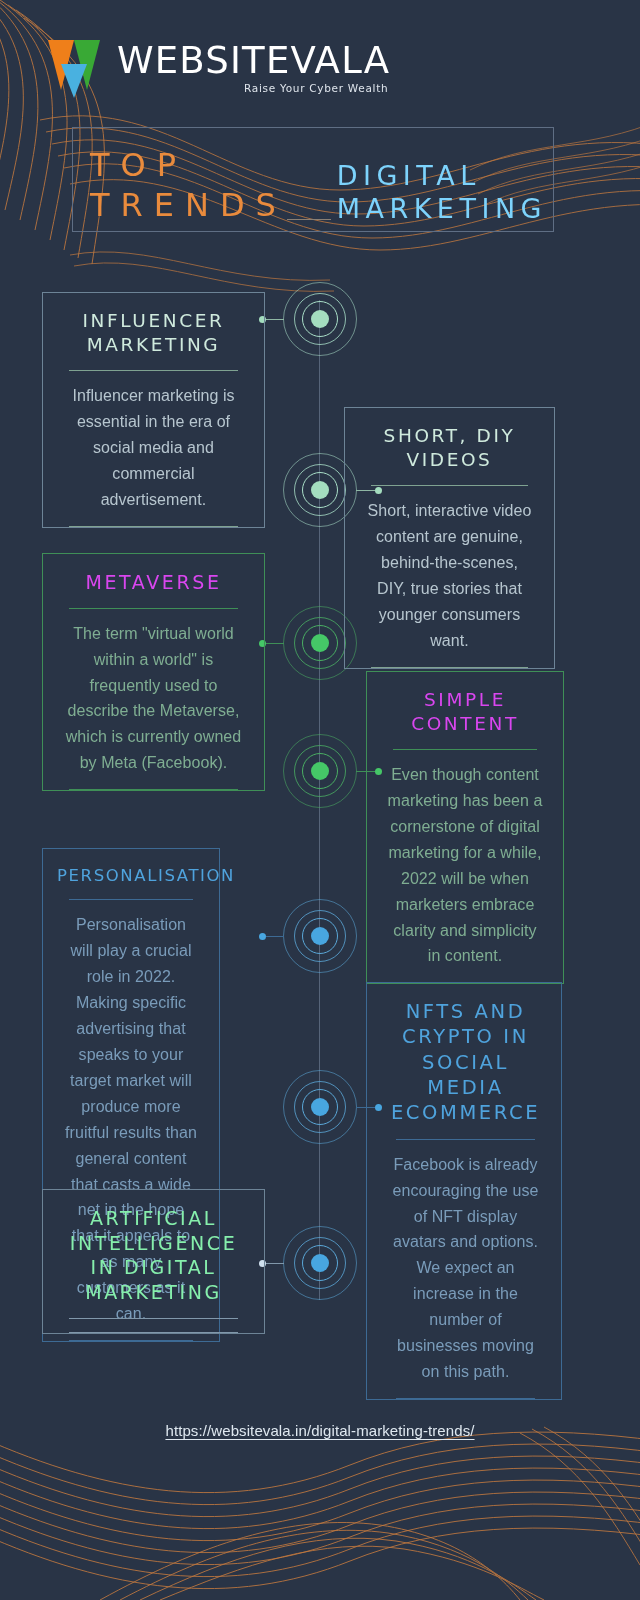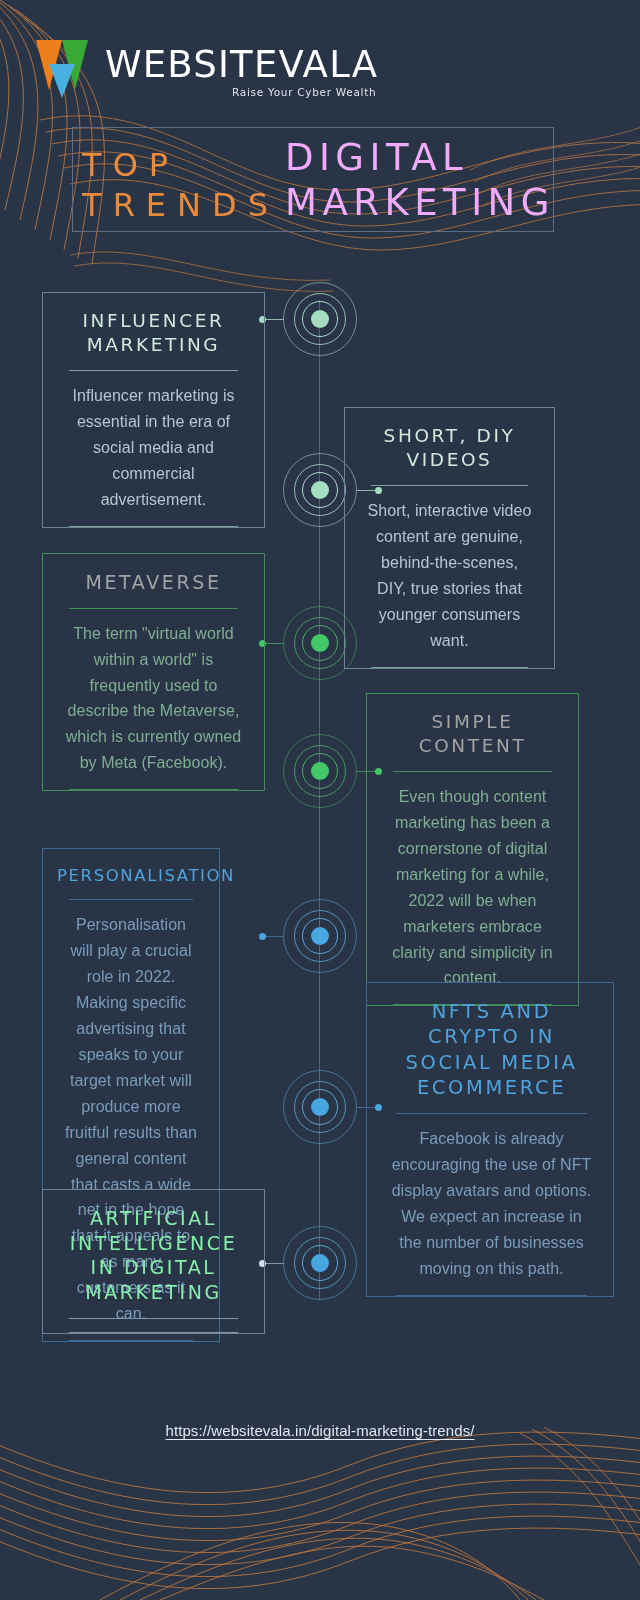--- a/index.html
+++ b/index.html
@@ -8,22 +8,22 @@
     width: 640px; height: 1600px; position: relative; overflow: hidden;
     font-family: "Liberation Sans", sans-serif;
     background: #293446;
   }
   .deco { position: absolute; left: 0; pointer-events: none; }
   .deco-top { top: 0; }
   .deco-bottom { bottom: 0; }
 
   
   .logo-row {
-    position: absolute; left: 36px; top: 38px;
-    display: flex; align-items: flex-end;
+    position: absolute; left: 48px; top: 38px;
+    display: flex; align-items: center;
   }
   .logo-mark { position: relative; width: 60px; height: 58px; margin-top: 2px; }
   .tri { position: absolute; width: 0; height: 0; }
   .tri-orange {
     left: 0; top: 0;
     border-left: 13px solid transparent; border-right: 13px solid transparent;
     border-top: 50px solid #ef7f1a;
   }
   .tri-green {
     left: 26px; top: 0;
@@ -57,21 +57,21 @@
     display: flex; align-items: flex-end;
     justify-content: center;
   }
   .t1 {
     color: #e98b3d; font-size: 32px; letter-spacing: 11px;
     font-family: "DejaVu Sans", sans-serif; line-height: 1.25;
     padding-left: 11px;
   }
   .t-rule { width: 430px; height: 1px; background: #8a7f73; margin: 3px 0 5px; }
   .t2 {
-    color: #f0abfc; font-size: 37px; letter-spacing: 5.5px;
+    color: #7dd3fc; font-size: 27px; letter-spacing: 5.5px;
     font-family: "DejaVu Sans", sans-serif; line-height: 1.2;
     padding-left: 6px;
   }
 
   
   .spine {
     position: absolute; left: 319px; top: 300px; width: 1px; height: 1000px;
     background: #566479;
   }
   .marker { position: absolute; width: 76px; height: 76px; }
@@ -112,21 +112,21 @@
   }
   .card-rule-b { height: 1px; margin: 13px 12px 0; }
 
   
   .p-mint { border-color: #6d8497; }
   .p-mint .card-title { color: #cfeadd; }
   .p-mint .card-rule, .p-mint .card-rule-b { background: #7fa291; }
   .p-mint .card-body { color: #b7c6cf; }
 
   .p-green { border-color: #3f8f57; }
-  .p-green .card-title { color: #a3a3a3; }
+  .p-green .card-title { color: #d946ef; }
   .p-green .card-rule, .p-green .card-rule-b { background: #3f8f57; }
   .p-green .card-body { color: #7fae92; }
 
   .p-blue { border-color: #3d6a94; }
   .p-blue .card-title { color: #4fa3dd; }
   .p-blue .card-rule, .p-blue .card-rule-b { background: #3d6a94; }
   .p-blue .card-body { color: #7a9cba; }
 
   .p-ice { border-color: #6d8497; }
   .p-ice .card-title { color: #86efac; }
@@ -306,35 +306,35 @@
   <div class="card-rule-b"></div>
 </div>
 
 <div class="card p-green" style="left:42px; top:553px; width:223px;">
   <div class="card-title" style="font-size:19px;">METAVERSE</div>
   <div class="card-rule"></div>
   <div class="card-body">The term "virtual world within a world" is frequently used to describe the Metaverse, which is currently owned by Meta (Facebook).</div>
   <div class="card-rule-b"></div>
 </div>
 
-<div class="card p-green" style="left:366px; top:693px; width:213px;">
+<div class="card p-green" style="left:366px; top:671px; width:198px;">
   <div class="card-title" style="font-size:18.5px;">SIMPLE CONTENT</div>
   <div class="card-rule"></div>
   <div class="card-body">Even though content marketing has been a cornerstone of digital marketing for a while, 2022 will be when marketers embrace clarity and simplicity in content.</div>
   <div class="card-rule-b"></div>
 </div>
 
 <div class="card p-blue" style="left:42px; top:848px; width:178px;">
   <div class="card-title" style="font-size:16.5px; letter-spacing:1.6px;">PERSONALISATION</div>
   <div class="card-rule"></div>
   <div class="card-body">Personalisation will play a crucial role in 2022. Making specific advertising that speaks to your target market will produce more fruitful results than general content that casts a wide net in the hope that it appeals to as many customers as it can.</div>
   <div class="card-rule-b"></div>
 </div>
 
-<div class="card p-blue" style="left:366px; top:982px; width:248px;padding-left:17px;">
+<div class="card p-blue" style="left:366px; top:982px; width:196px;padding-left:17px;">
   <div class="card-title" style="font-size:19.5px;">NFTS AND CRYPTO IN SOCIAL MEDIA ECOMMERCE</div>
   <div class="card-rule"></div>
   <div class="card-body">Facebook is already encouraging the use of NFT display avatars and options. We expect an increase in the number of businesses moving on this path.</div>
   <div class="card-rule-b"></div>
 </div>
 
 <div class="card p-ice" style="left:42px; top:1189px; width:223px;">
   <div class="card-title" style="font-size:19px;">ARTIFICIAL INTELLIGENCE IN DIGITAL MARKETING</div>
   <div class="card-rule"></div>
   <div class="card-rule-b"></div>

